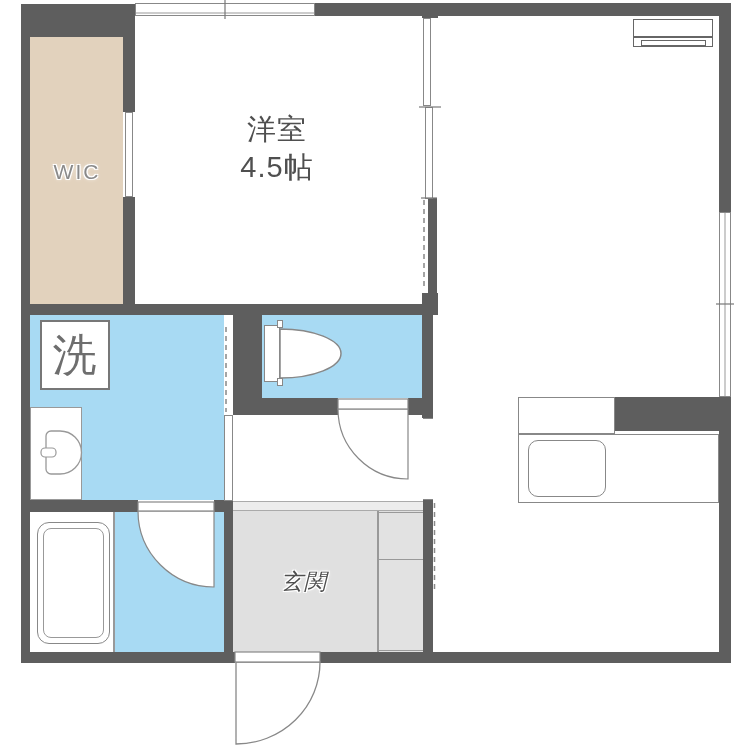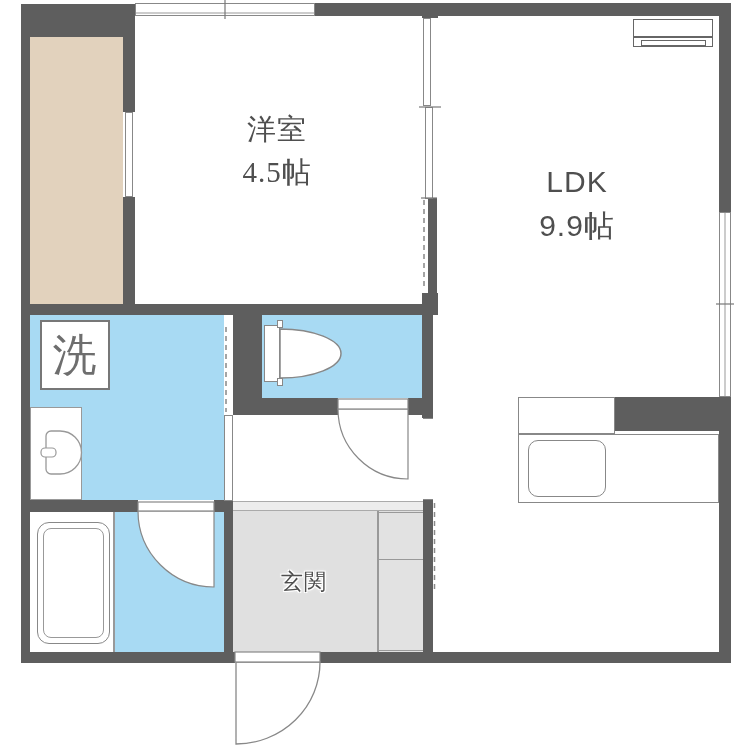--- a/index.html
+++ b/index.html
@@ -107,25 +107,24 @@
     <path d="M424 200 V290" stroke="#888" stroke-width="1.5" stroke-dasharray="5 4" fill="none"></path>
 
     <path d="M136 13 H314" stroke="#999" stroke-width="1"></path>
     <path d="M225 0 V19" stroke="#777" stroke-width="1.2"></path>
     <path d="M725 213 V396" stroke="#999" stroke-width="1"></path>
     <path d="M716 304 H734" stroke="#777" stroke-width="1.2"></path>
     <path d="M419 107 H441" stroke="#777" stroke-width="1.2"></path>
     <path d="M421 198 H437" stroke="#777" stroke-width="1.2"></path>
   </svg>
 
+  <div class="lbl" style="left:27px;top:158px;width:100px;font-size:21px;color:#8a8a8a;letter-spacing:2px;">
+    <span>WIC</span>
+  </div>
   <div class="lbl" style="left:177px;top:110px;width:200px;font-size:29px;text-align:center;">
     <span>洋室</span>
-    <span class="sub" style="margin-top:5px;font-family:Liberation Serif, serif;">4.5帖</span>
+    <span class="sub" style="">4.5帖</span>
   </div>
-  <div class="lbl" style="left:477px;top:162px;width:200px;font-size:30px;">
-    <span>LDK</span>
-    <span class="sub" style="margin-top:4px;">9.9帖</span>
-  </div>
-  <div class="lbl" style="left:234px;top:567px;width:140px;font-size:22px;">
+  <div class="lbl" style="left:234px;top:567px;width:140px;font-size:22px;font-style:italic;">
     <span>玄関</span>
   </div>
 
 </div>
 
 </body></html>

